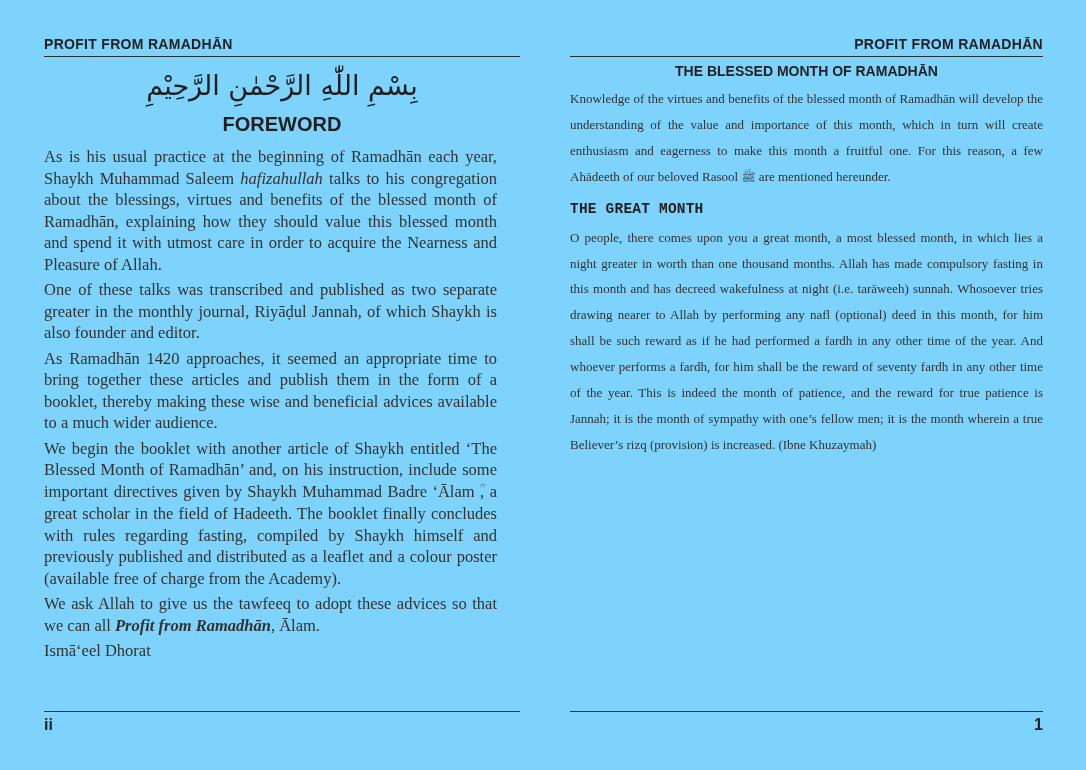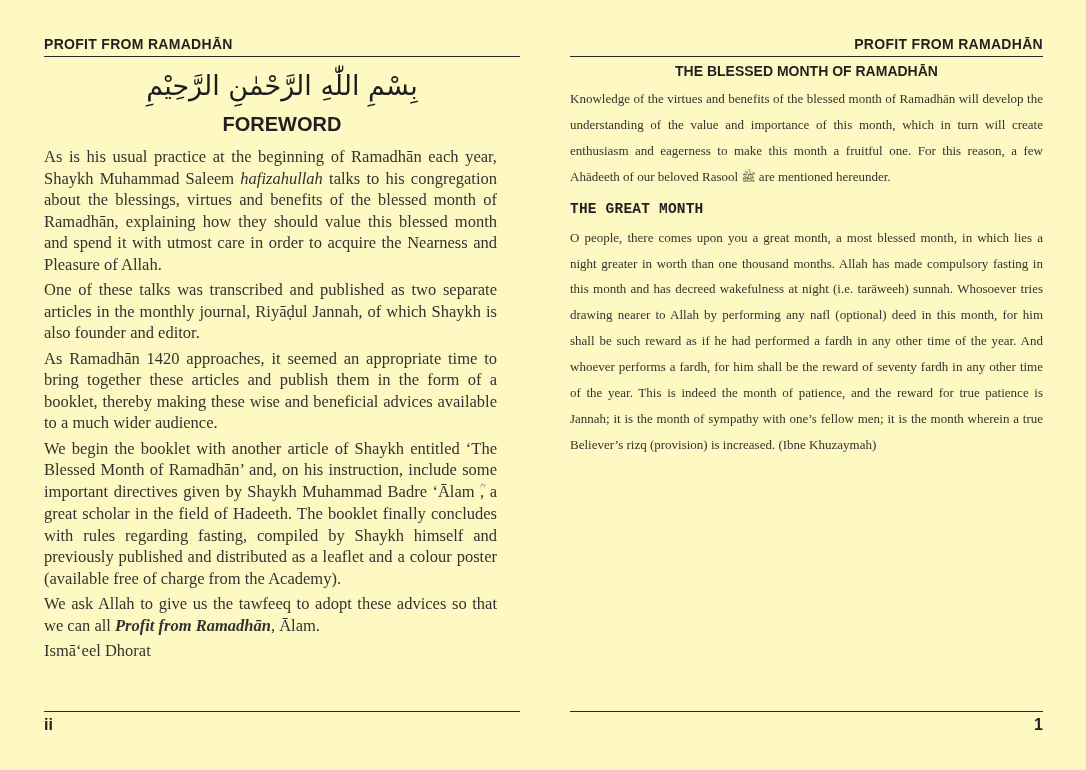--- a/index.html
+++ b/index.html
@@ -1,19 +1,19 @@
 <!DOCTYPE html>
 <html><head>
 <meta charset="utf-8">
 <style>
   html,body{margin:0;padding:0;background:#ffffff;}
   .spread{
     position:relative;
     width:1086px;height:770px;
-    background:#fef9c3;
+    background:#7dd3fc;
     overflow:hidden;
     color:#343230;
   }
   .page{position:absolute;top:0;height:770px;}
   .page-left{left:0;width:543px;}
   .page-right{left:543px;width:543px;}
   .inner-left{margin-left:44px;width:476px;position:relative;}
   .inner-right{margin-left:27px;width:473px;position:relative;}
 
   .running-head{
@@ -80,21 +80,21 @@
     <div class="inner-left">
       <div class="running-head">PROFIT FROM RAMADHĀN</div>
       <div class="head-rule"></div>
 
       <div class="bismillah">بِسْمِ اللّٰهِ الرَّحْمٰنِ الرَّحِيْمِ</div>
 
       <div class="foreword-title">FOREWORD</div>
 
       <div class="body-left">
         <p><span>As is his usual practice at the beginning of Ramadhān each year, Shaykh Muhammad Saleem </span><span class="it">hafizahullah</span><span> talks to his congregation about the blessings, virtues and benefits of the blessed month of Ramadhān, explaining how they should value this blessed month and spend it with utmost care in order to acquire the Nearness and Pleasure of Allah.</span></p>
-        <p>One of these talks was transcribed and published as two separate articles in the monthly journal, Riyāḍul Jannah, of which Shaykh is also founder and editor.</p>
+        <p>One of these talks was transcribed and published as two separate greater in the monthly journal, Riyāḍul Jannah, of which Shaykh is also founder and editor.</p>
         <p>As Ramadhān 1420 approaches, it seemed an appropriate time to bring together these articles and publish them in the form of a booklet, thereby making these wise and beneficial advices available to a much wider audience.</p>
         <p><span>We begin the booklet with another article of Shaykh entitled ‘The Blessed Month of Ramadhān’ and, on his instruction, include some important directives given by Shaykh Muhammad Badre ‘Ālam </span><span class="honorific">ؒ</span><span>, a great scholar in the field of Hadeeth. The booklet finally concludes with rules regarding fasting, compiled by Shaykh himself and previously published and distributed as a leaflet and a colour poster (available free of charge from the Academy).</span></p>
         <p><span>We ask Allah to give us the tawfeeq to adopt these advices so that we can all </span><span class="bi">Profit from Ramadhān</span><span>, Ālam.</span></p>
         <p class="sig">Ismā‘eel Dhorat</p>
       </div>
     </div>
   </div>
 
   <div class="page page-right">
     <div class="inner-right">

